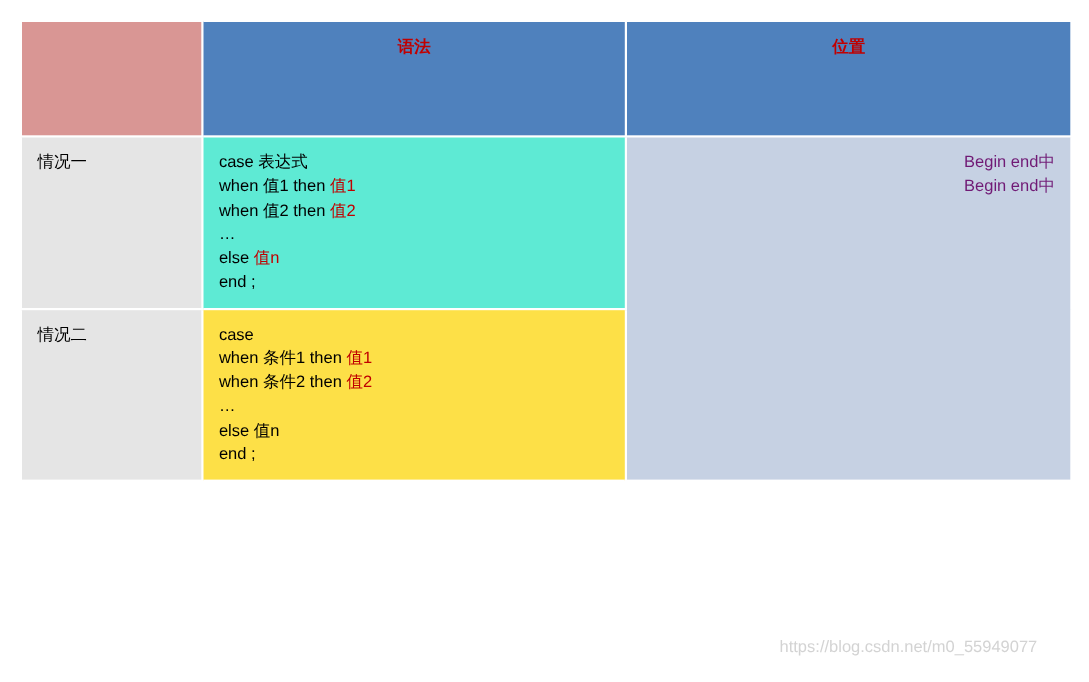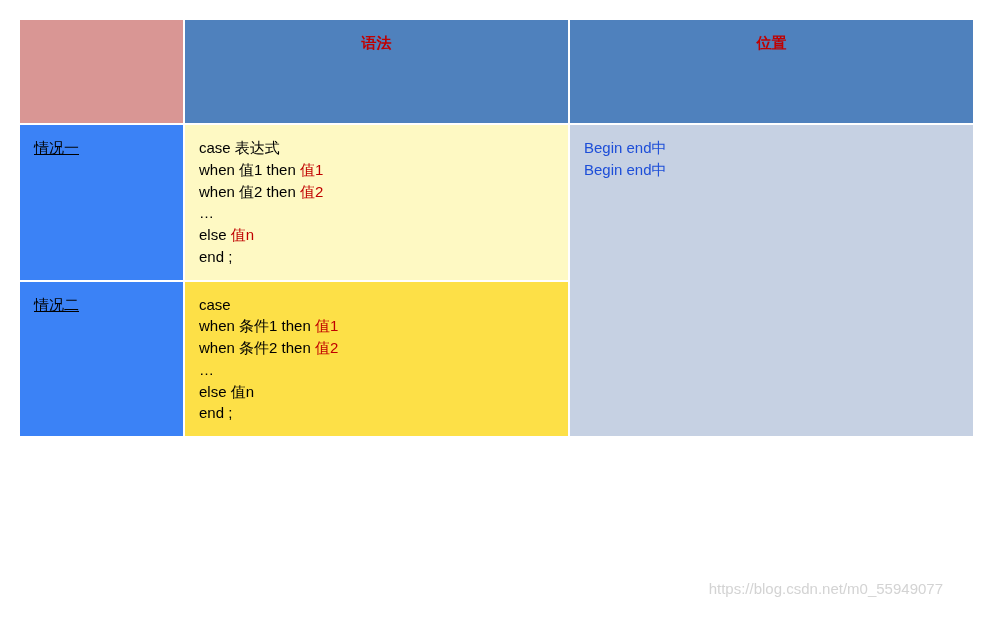--- a/index.html
+++ b/index.html
@@ -29,35 +29,35 @@
     .hdr {
       background: #4f81bd;
       color: #c00000;
       font-weight: bold;
       height: 105px;
     }
     .hdr-blank {
       background: #d99694;
     }
     .rowlabel {
-      background: #3b82f6;
+      background: #e5e5e5;
       color: #000;
-      text-decoration: underline;
     }
     .syntax-a {
-      background: #fef9c3;
+      background: #5eead4;
       color: #000;
     }
     .syntax-b {
       background: #fde047;
       color: #000;
     }
     .pos {
       background: #c6d1e3;
-      color: #1d4ed8;
+      color: #701a75;
+      text-align: right;
     }
     .red { color: #c00000; text-align: center; }
     .watermark {
       position: absolute;
       right: 47px;
       bottom: 23px;
       font-size: 15px;
       color: rgba(200,200,200,0.8);
       font-family: Arial, sans-serif;
       pointer-events: none;

